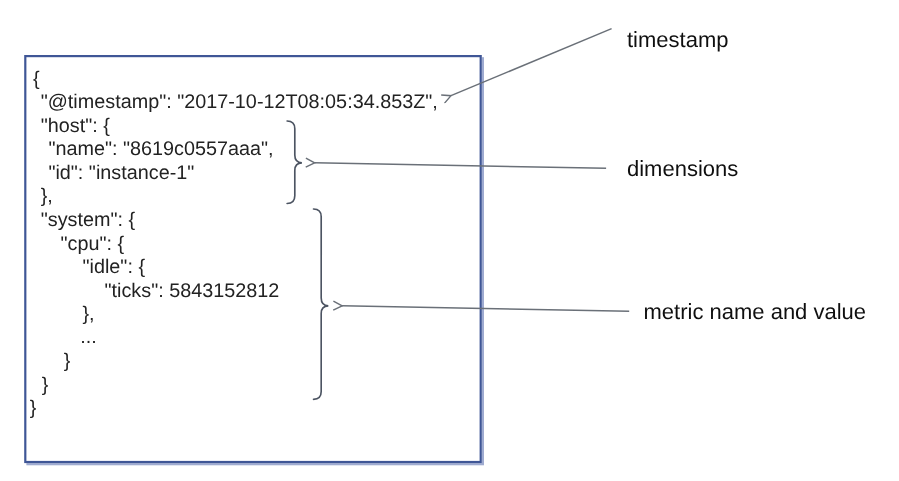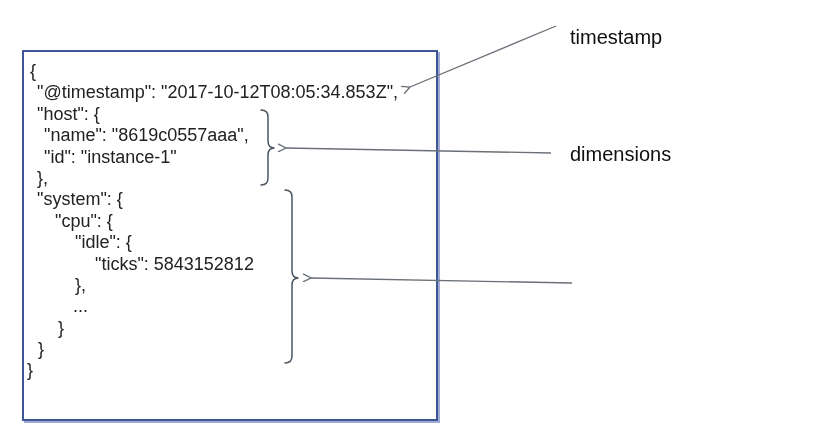--- a/index.html
+++ b/index.html
@@ -95,14 +95,15 @@
 
     <line class="arrow-line" x1="551" y1="153" x2="286" y2="148" marker-end="url(#ah)"></line>
 
     <line class="arrow-line" x1="572" y1="283" x2="311" y2="278" marker-end="url(#ah)"></line>
   </svg>
 
   <div class="label label-timestamp">timestamp</div>
 
   <div class="label label-dimensions">dimensions</div>
 
+  <div class="label label-metric">metric name and value</div>
 
 </div>
 
 </body></html>

